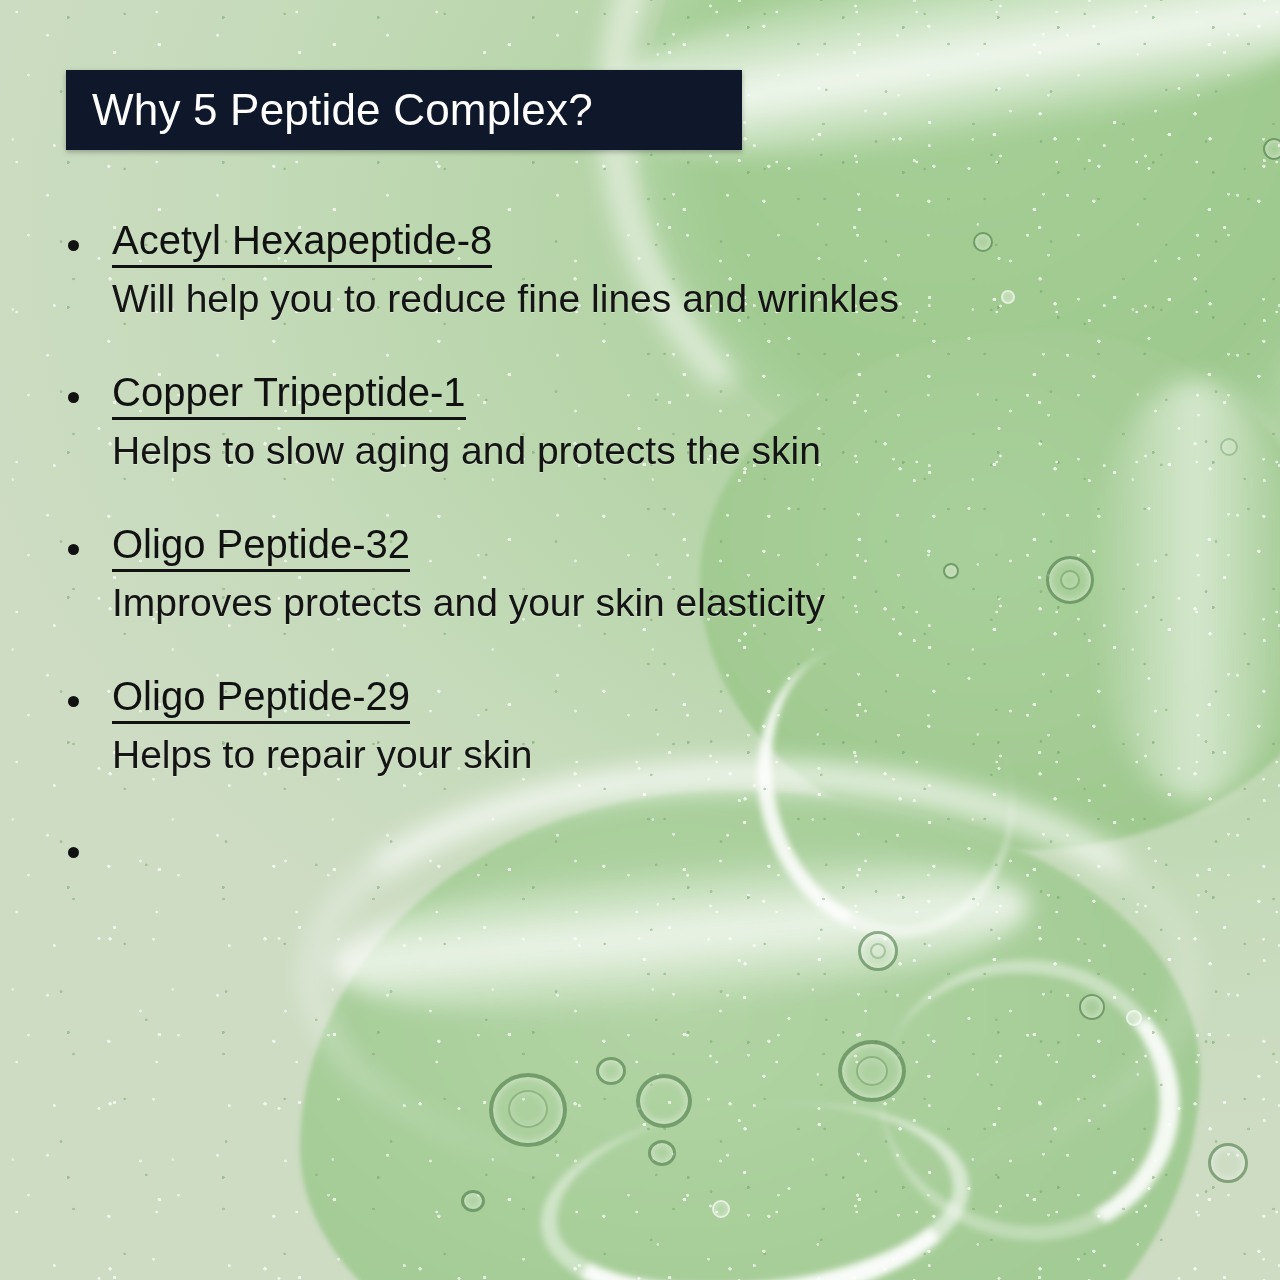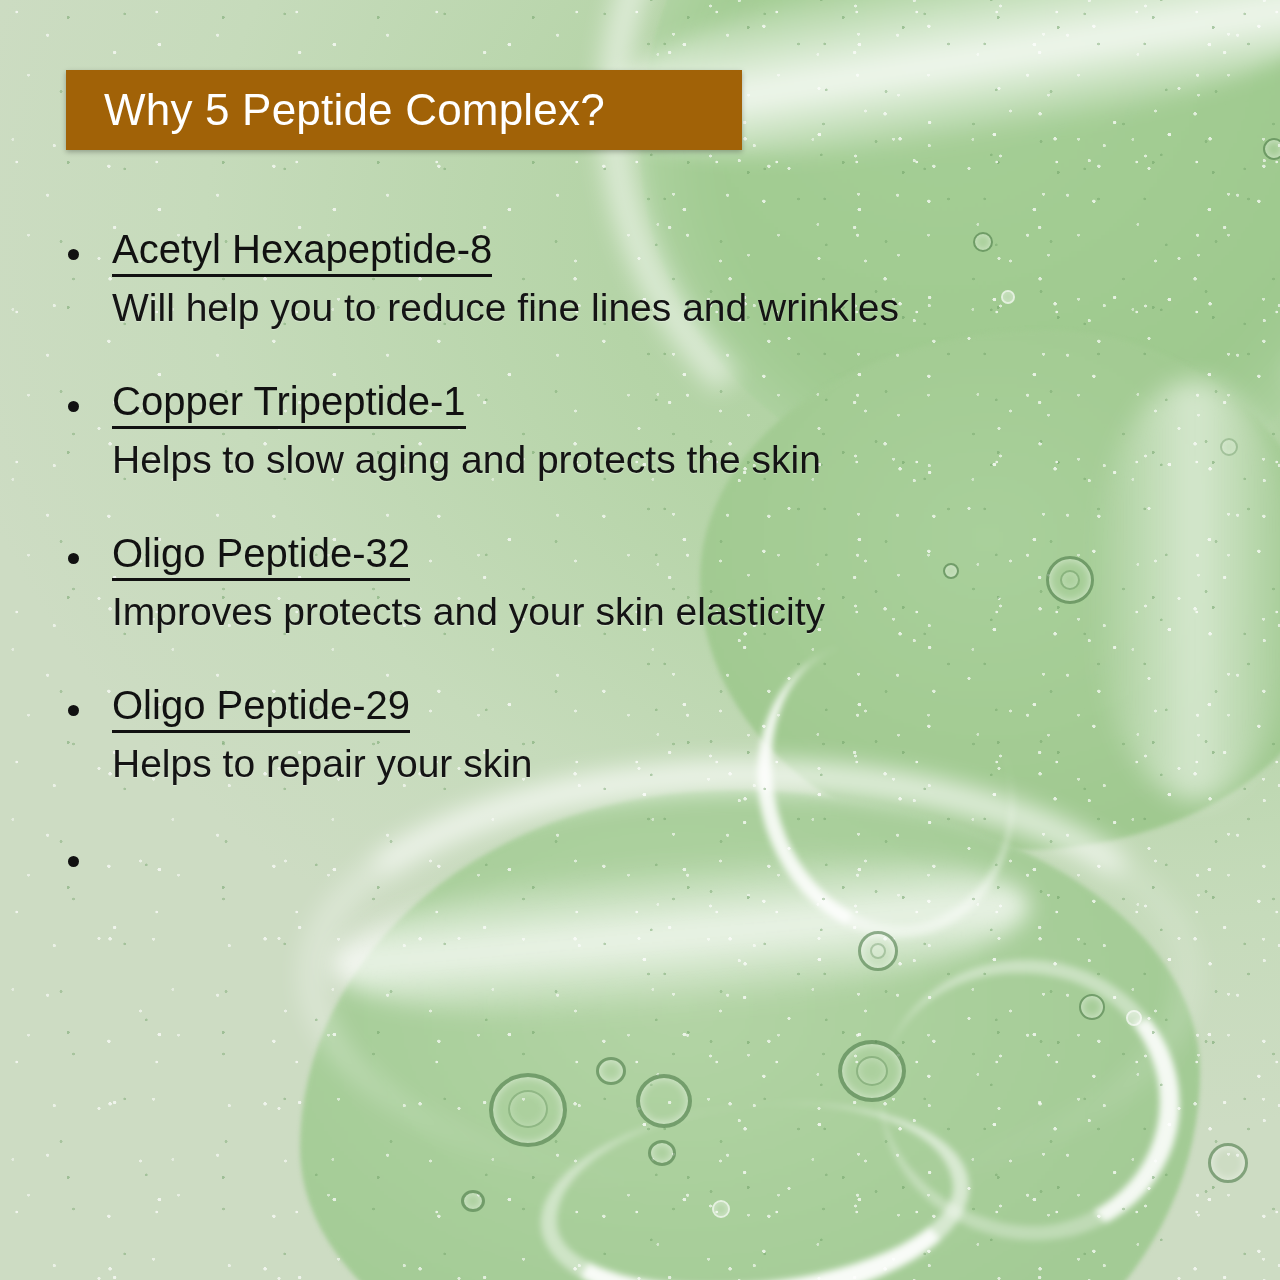--- a/index.html
+++ b/index.html
@@ -167,36 +167,36 @@
       55px 65px, 95px 45px, 25px 85px, 65px 15px, 105px 75px,
       35px 35px, 85px 55px;
   }
 
   
   .content{ position:absolute; inset:0; }
 
   .title-banner{
     position:absolute; left:66px; top:70px;
     width:676px; height:80px;
-    background:#a16207;
+    background:#0f172a;
     display:flex; align-items:center;
-    padding-left:38px;
+    padding-left:26px;
     box-shadow:0 2px 5px rgba(0,0,0,.28);
   }
   .title-text{
     color:#ffffff;
     font-size:44px;
     font-weight:400;
     letter-spacing:.2px;
     line-height:1;
     white-space:nowrap;
   }
 
   .bullet-list{
-    position:absolute; left:0; top:218px; width:1280px;margin-top:9px;
+    position:absolute; left:0; top:218px; width:1280px;
   }
 
   .bullet-item{ position:relative; margin-bottom:48px; padding-left:68px; }
 
   .bullet-dot{
     position:absolute; left:68px; top:22px;
     width:11px; height:11px; border-radius:50%;
     background:#111;
   }
 

